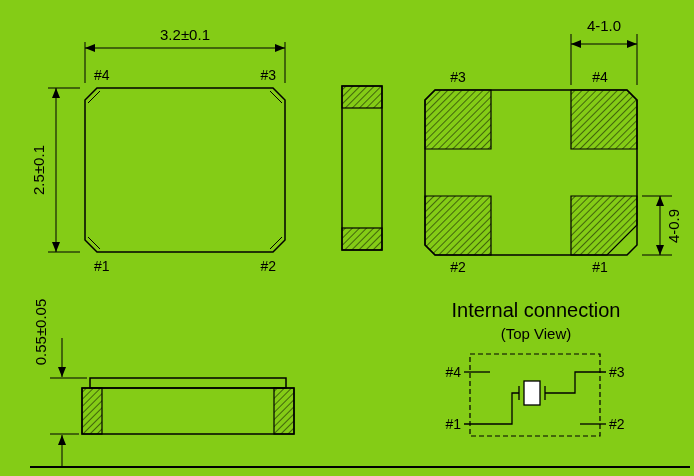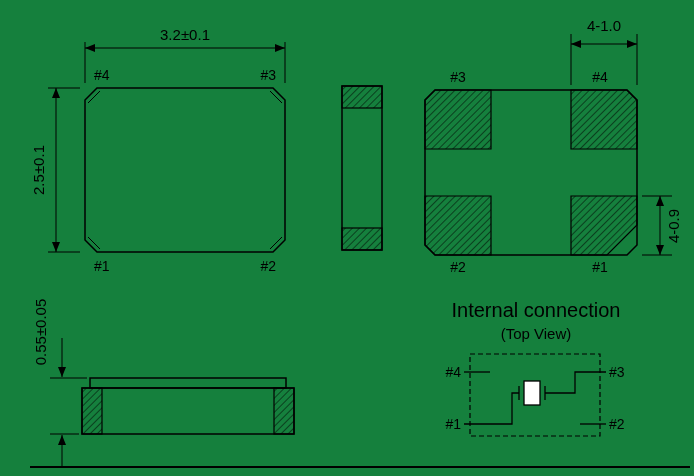--- a/index.html
+++ b/index.html
@@ -1,16 +1,16 @@
 <!DOCTYPE html>
 <html><head>
 <meta charset="utf-8">
 <style>
   html,body{margin:0;padding:0;background:#ffffff;}
-  .canvas{position:relative;width:694px;height:476px;background:#15803d;overflow:hidden;
+  .canvas{position:relative;width:694px;height:476px;background:#84cc16;overflow:hidden;
           font-family:"Liberation Sans","DejaVu Sans",sans-serif;}
   svg{display:block;}
   svg text{font-family:"Liberation Sans","DejaVu Sans",sans-serif;fill:#000;}
   .dim{font-size:15px;}
   .pin{font-size:14px;}
   .ictitle{font-size:20px;}
   .icsub{font-size:15px;}
 </style>
 </head>
 <body>

